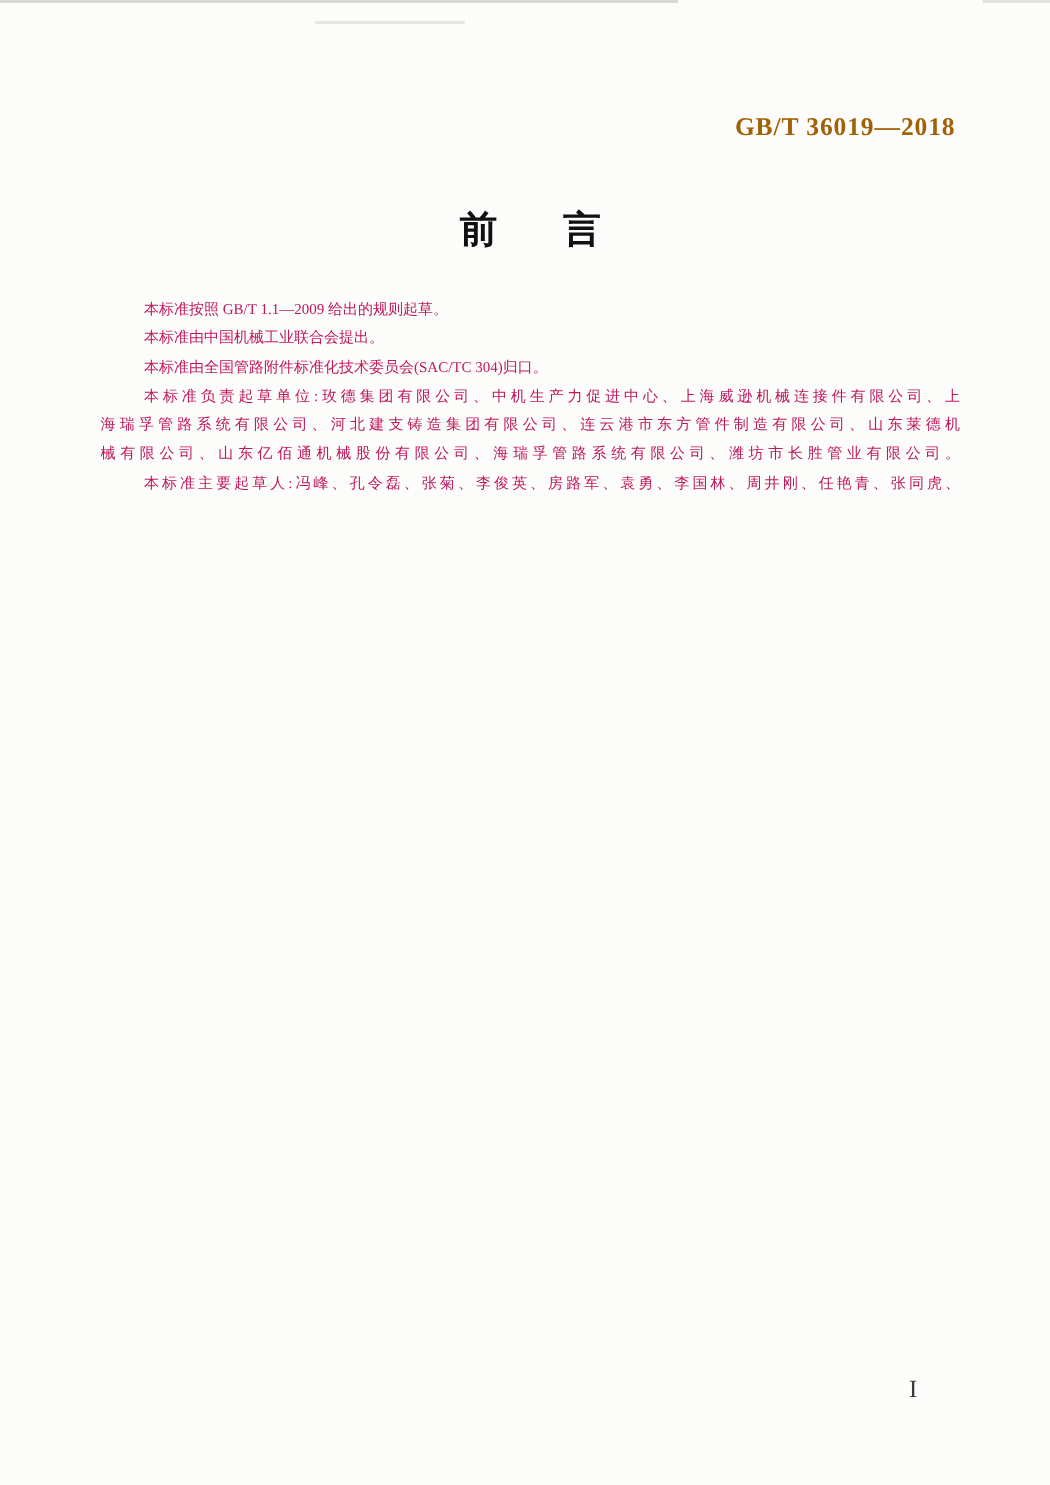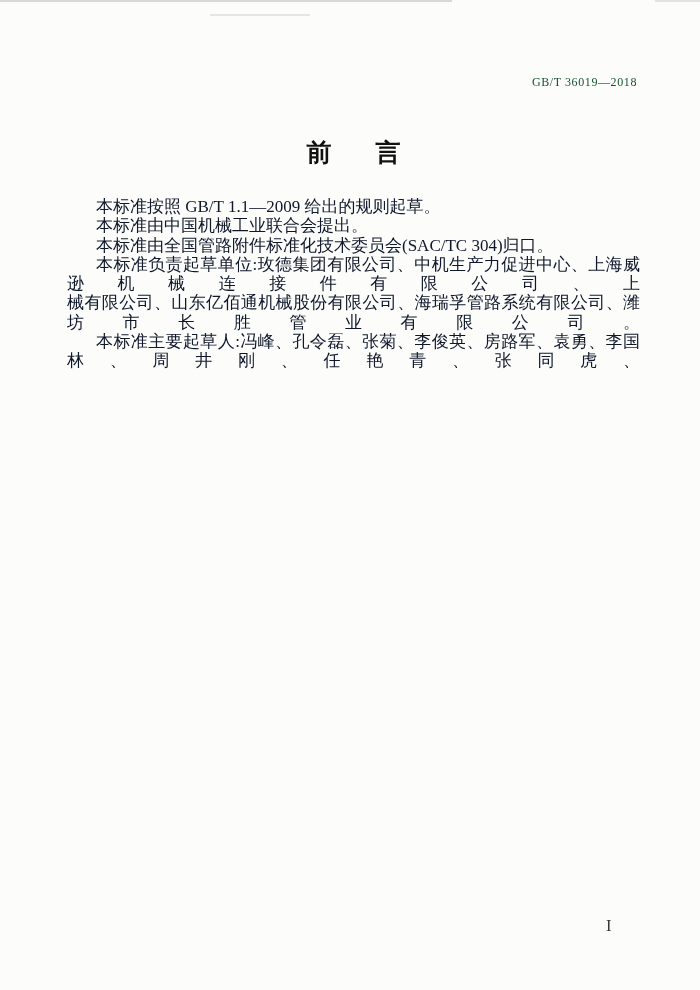--- a/index.html
+++ b/index.html
@@ -36,24 +36,24 @@
     position: absolute;
     top: 14px; left: 210px;
     width: 100px; height: 2px;
     background: #dedddac0;
     border-radius: 2px;
   }
   .std-number {
     position: absolute;
     top: 75px;
     right: 63px;
-    font-size: 12px;
-    font-weight: normal;
+    font-size: 17px;
+    font-weight: bold;
     letter-spacing: 0.6px;
-    color: #14532d;
+    color: #a16207;
     white-space: nowrap;
   }
   .title-row {
     position: absolute;
     top: 136px;
     left: 67px;
     width: 573px;
     display: flex;
     justify-content: center;
   }
@@ -63,23 +63,23 @@
     color: #111;
     letter-spacing: 44px;      
     margin-right: -44px;       
     white-space: nowrap;
   }
   .body-text {
     position: absolute;
     top: 197px;
     left: 67px;
     width: 573px;
-    font-size: 17px;
+    font-size: 10px;
     line-height: 19.3px;
-    color: #0f172a;
+    color: #be185d;
   }
   .line {
     white-space: nowrap;
   }
   .line.indent {
     padding-left: 29px;        
   }
   .line.full {
     white-space: normal;
     text-align: justify;
@@ -111,19 +111,20 @@
 
   <div class="title-row">
     <span class="page-title">前言</span>
   </div>
 
   <div class="body-text">
     <div class="line indent">本标准按照 GB/T 1.1—2009 给出的规则起草。</div>
     <div class="line indent">本标准由中国机械工业联合会提出。</div>
     <div class="line indent">本标准由全国管路附件标准化技术委员会(SAC/TC 304)归口。</div>
     <div class="line full indent">本标准负责起草单位:玫德集团有限公司、中机生产力促进中心、上海威逊机械连接件有限公司、上</div>
+    <div class="line full">海瑞孚管路系统有限公司、河北建支铸造集团有限公司、连云港市东方管件制造有限公司、山东莱德机</div>
     <div class="line full">械有限公司、山东亿佰通机械股份有限公司、海瑞孚管路系统有限公司、潍坊市长胜管业有限公司。</div>
     <div class="line full indent">本标准主要起草人:冯峰、孔令磊、张菊、李俊英、房路军、袁勇、李国林、周井刚、任艳青、张同虎、</div>
   </div>
 
   <div class="page-number">I</div>
 
 </div>
 
 </body></html>

